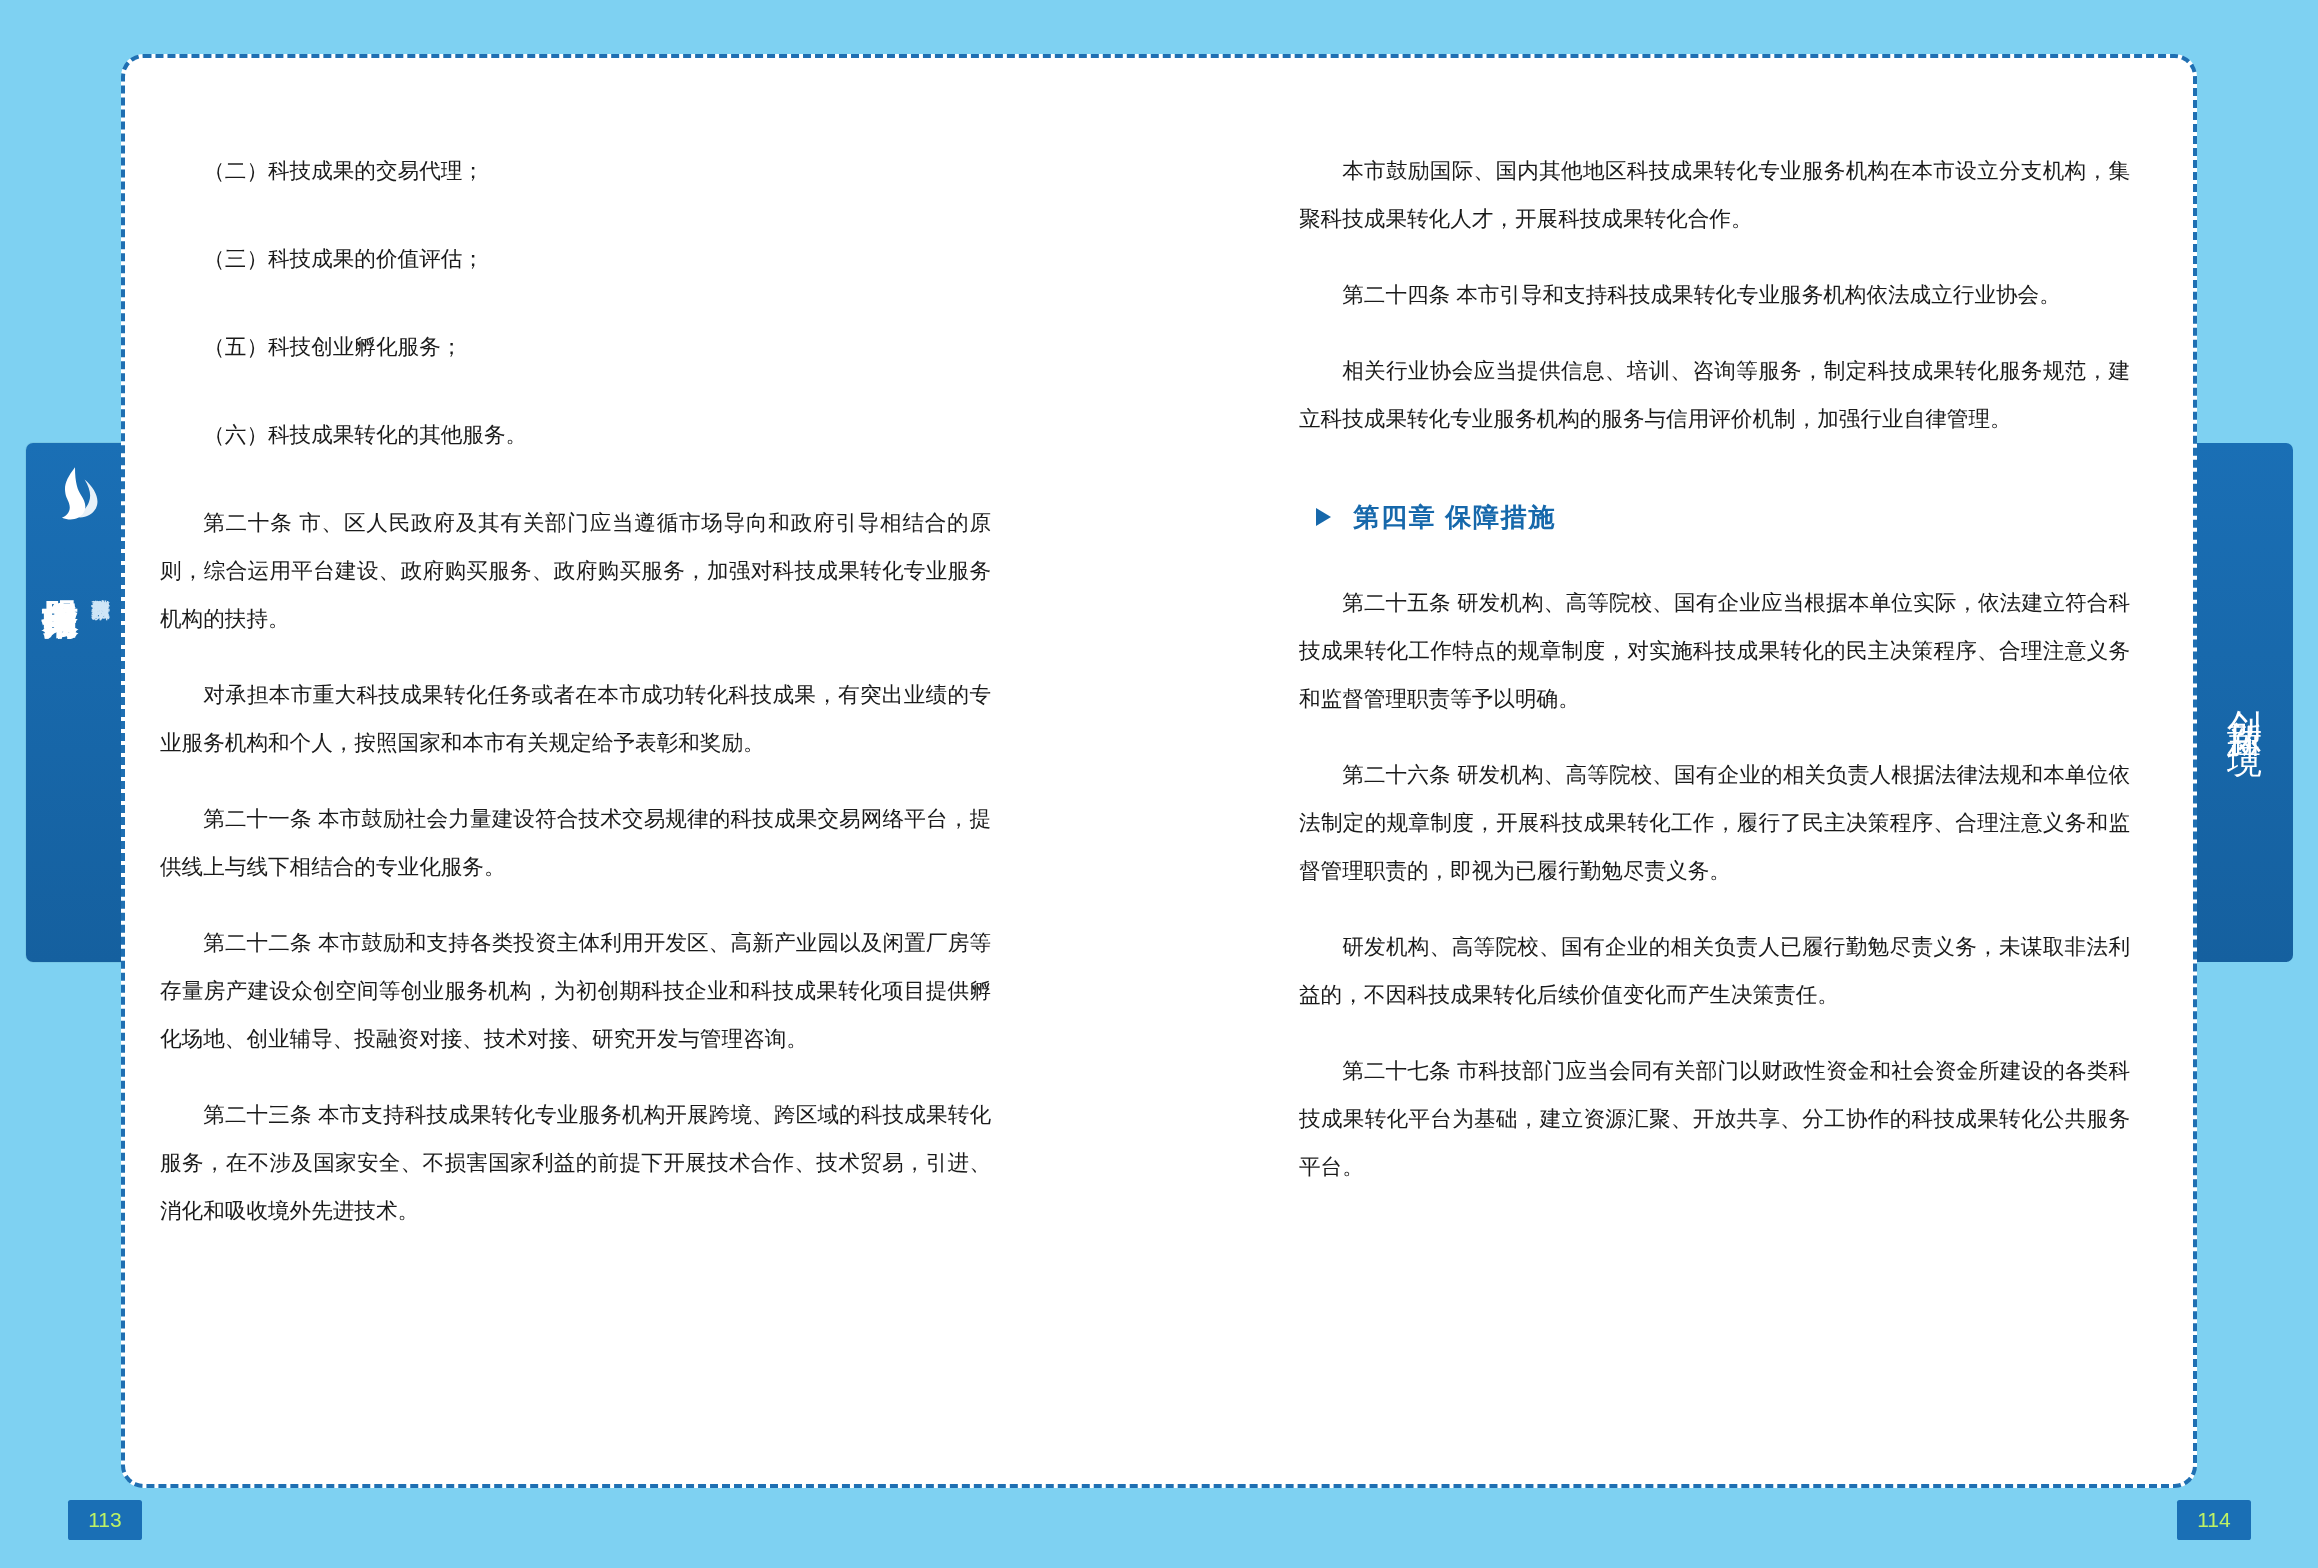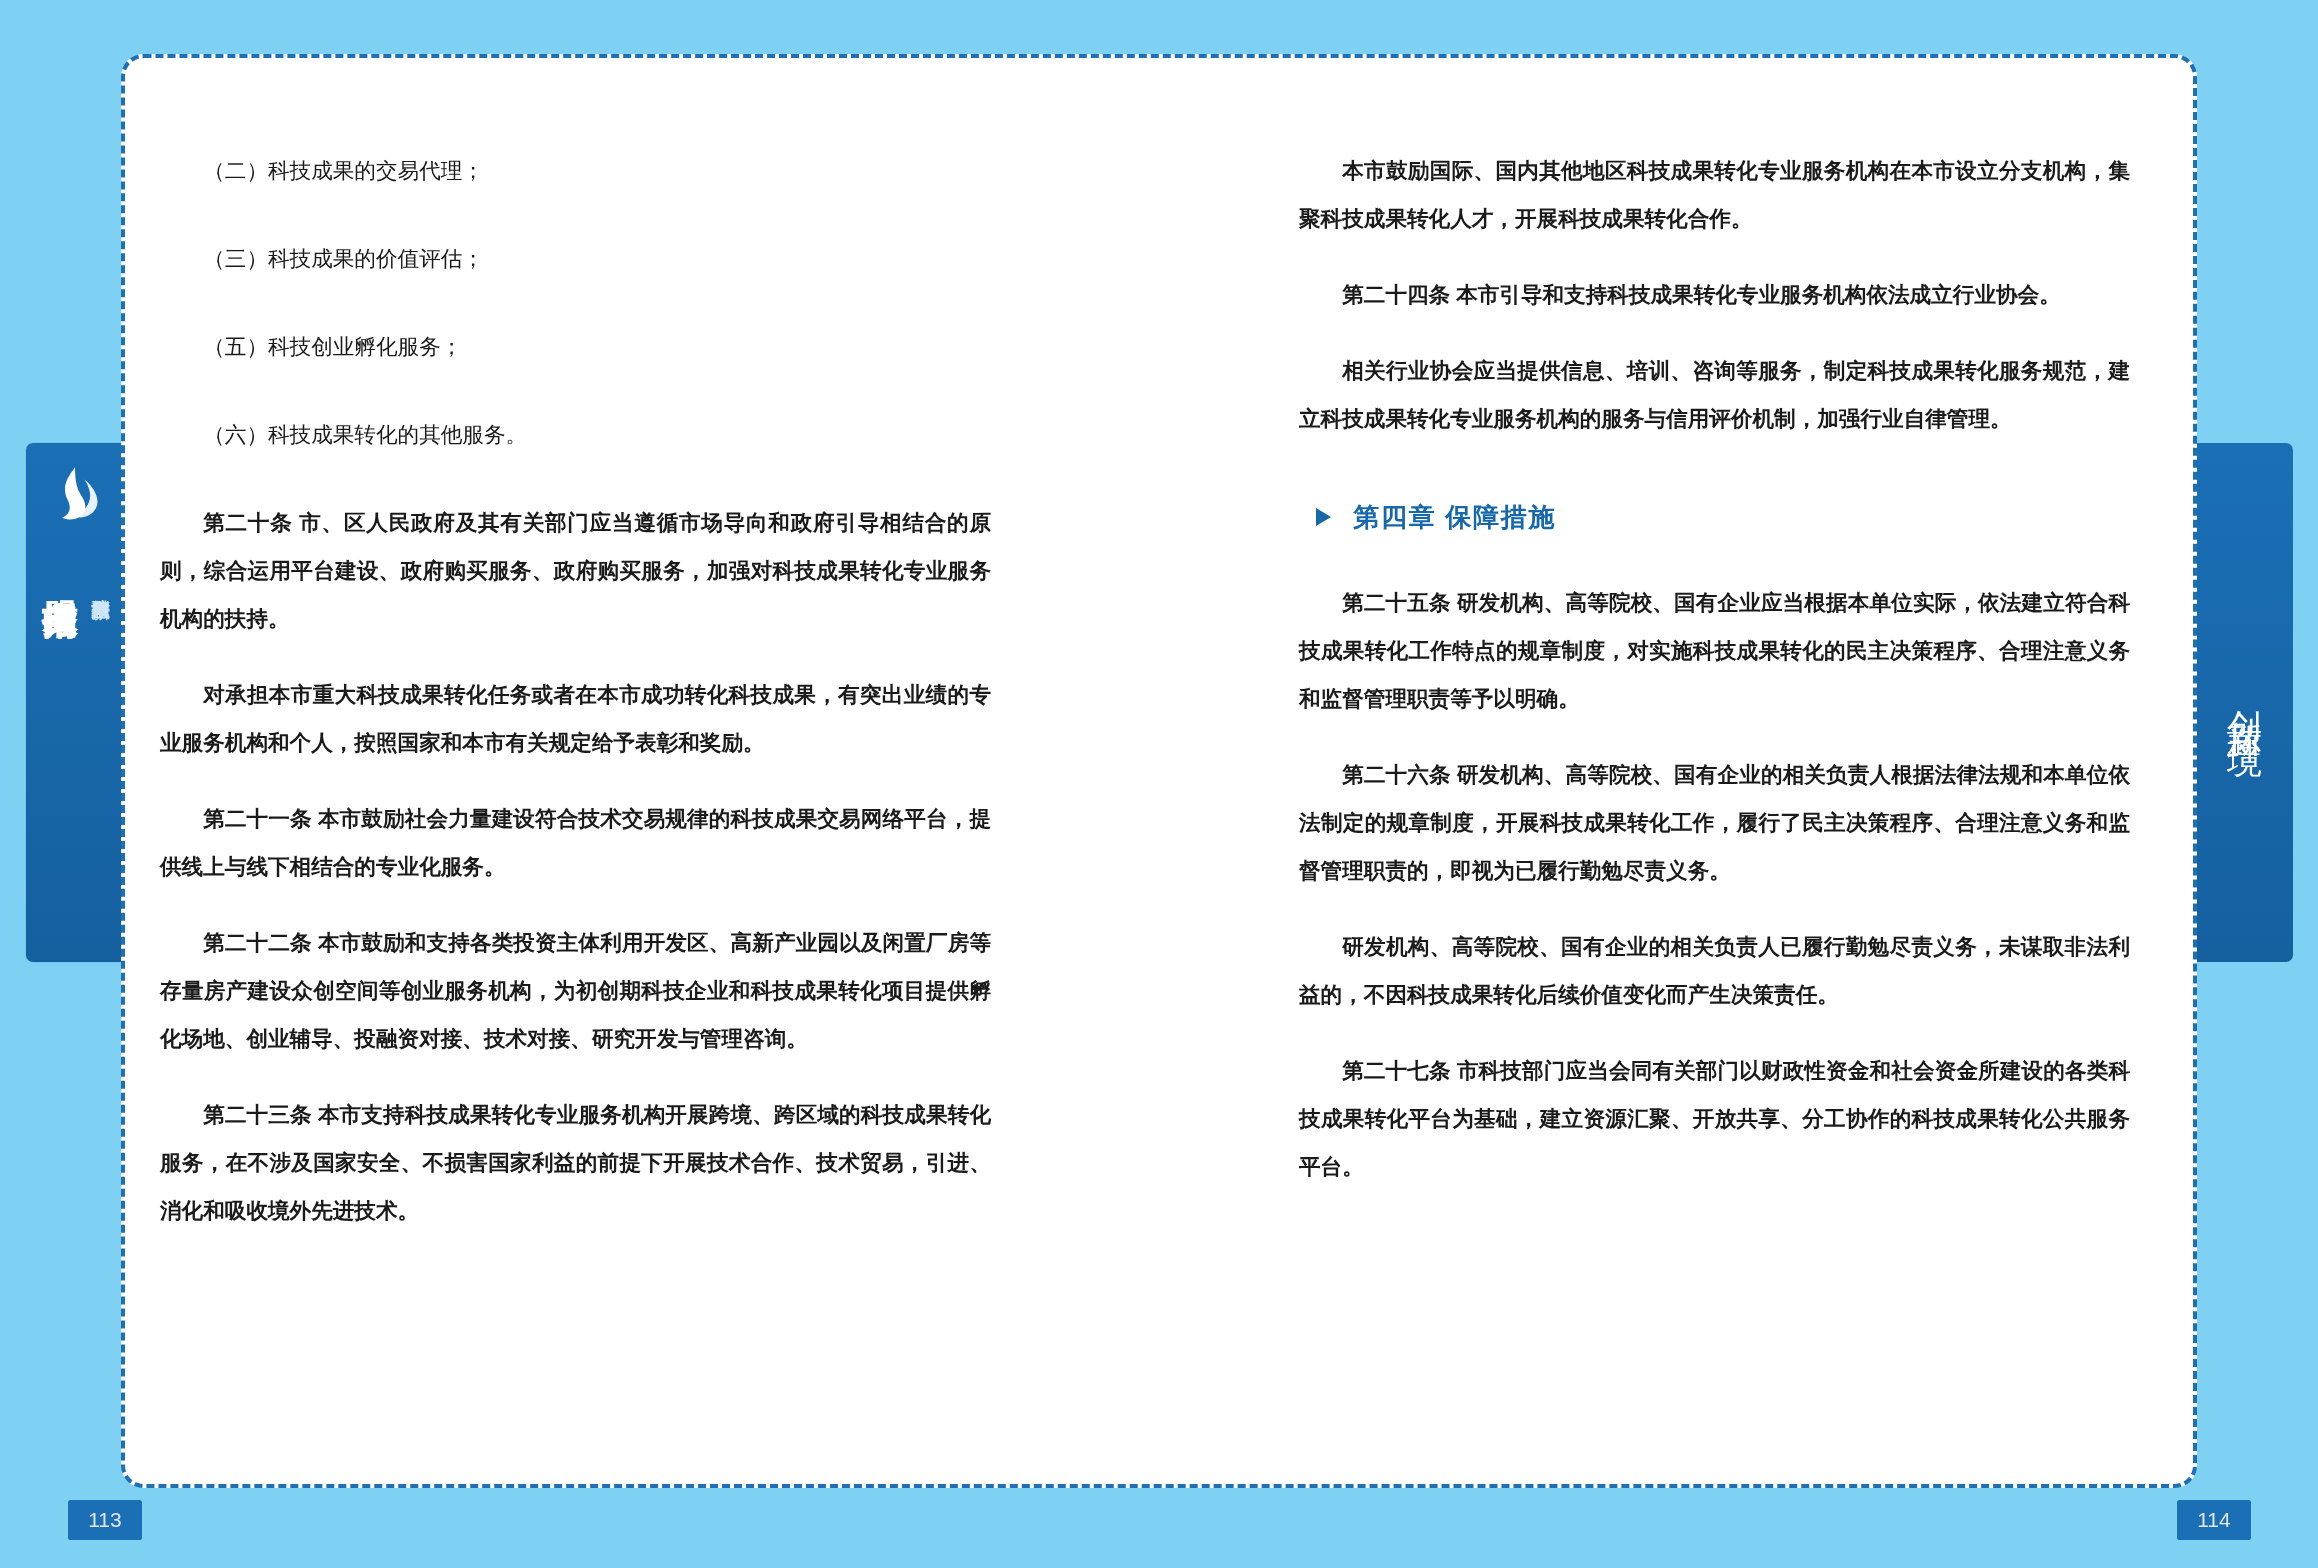--- a/index.html
+++ b/index.html
@@ -95,21 +95,20 @@
     line-height: 48px;
     color: #1a1a1a;
   }
   .col-left { left: 160px; }
   .col-right { left: 1299px; }
   .para {
     margin: 0 0 28px 0;
     text-align: justify;
     text-justify: inter-ideograph;
     text-indent: 2em;
-    font-weight: bold;
   }
   .list-item {
     margin: 0 0 40px 0;
     text-indent: 2em;
   }
   .chapter {
     margin: 50px 0 38px 0;
     color: #1668ab;
     font-size: 26px;
     font-weight: bold;
@@ -126,21 +125,21 @@
     border-bottom: 9.5px solid transparent;
   }
   .chapter-label { }
   
   .pagenum {
     position: absolute;
     bottom: 29px;
     width: 74px;
     height: 40px;
     background: #1a6fb5;
-    color: #e5e5e5;
+    color: #bef264;
     font-size: 21px;
     display: flex;
     align-items: center;
     justify-content: center;
     border-radius: 2.6px;
   }
   .pagenum-left { left: 68px; }
   .pagenum-right { right: 68px; }
 </style>
 </head>

